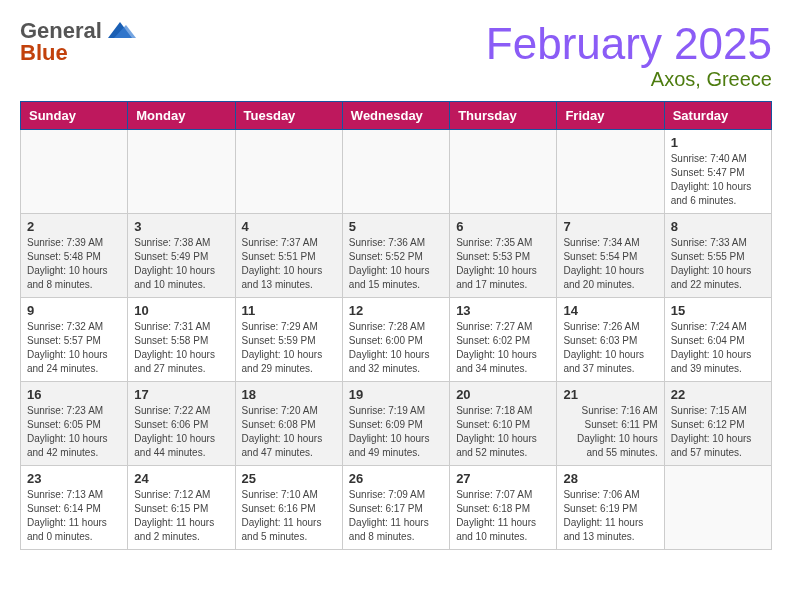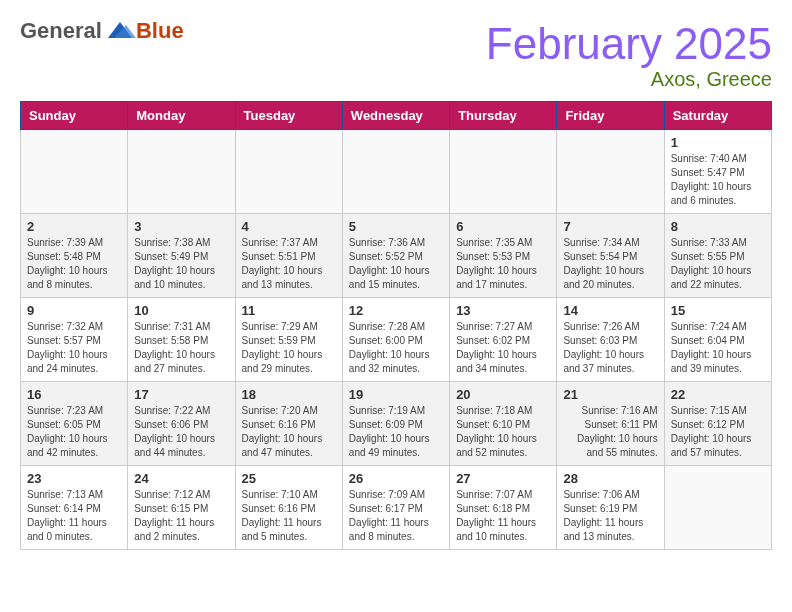--- a/index.html
+++ b/index.html
@@ -11,21 +11,21 @@
       padding: 20px;
     }
     .header {
       display: flex;
       justify-content: space-between;
       align-items: flex-start;
       margin-bottom: 10px;
     }
     .logo {
       display: flex;
-      flex-direction: row;
+      flex-direction: column;
       align-items: flex-start;
     }
     .logo-wrapper {
       display: flex;
       align-items: center;
     }
     .title-block {
       text-align: right;
     }
     .month-year {
@@ -227,21 +227,21 @@
         </td>
         <td>
           <span class="day-num">17</span>
           <div class="day-info" style="white-space: pre-line;">Sunrise: 7:22 AM
 Sunset: 6:06 PM
 Daylight: 10 hours and 44 minutes.</div>
         </td>
         <td>
           <span class="day-num">18</span>
           <div class="day-info" style="white-space: pre-line;">Sunrise: 7:20 AM
-Sunset: 6:16 PM
+Sunset: 6:08 PM
 Daylight: 10 hours and 47 minutes.</div>
         </td>
         <td>
           <span class="day-num">19</span>
           <div class="day-info" style="white-space: pre-line;">Sunrise: 7:19 AM
 Sunset: 6:09 PM
 Daylight: 10 hours and 49 minutes.</div>
         </td>
         <td>
           <span class="day-num">20</span>

